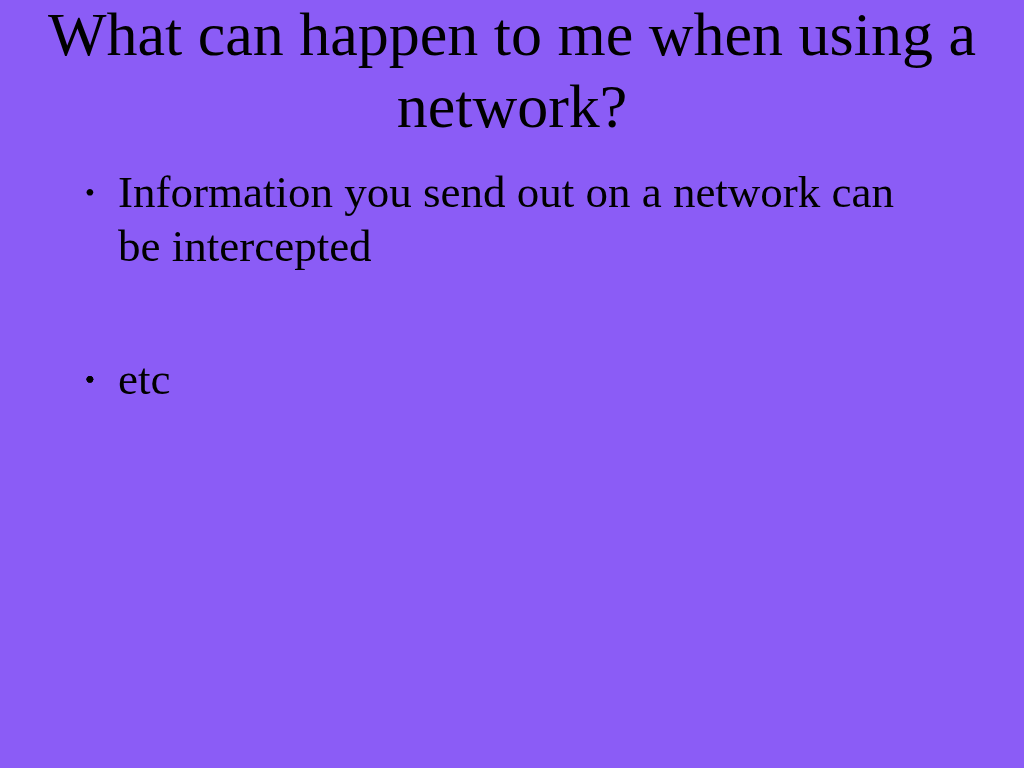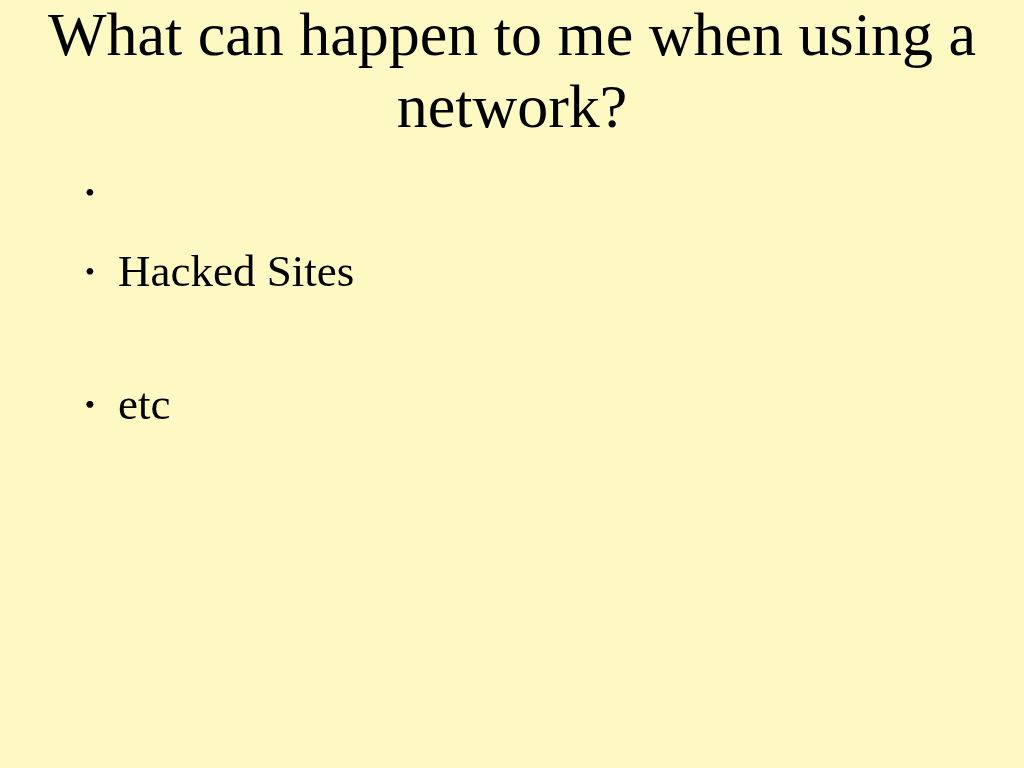--- a/index.html
+++ b/index.html
@@ -4,21 +4,21 @@
 <style>
   html, body {
     margin: 0;
     padding: 0;
     background: #ffffff;
   }
   .slide {
     position: relative;
     width: 1024px;
     height: 768px;
-    background: #fef9c3;
+    background: #8b5cf6;
     overflow: hidden;
     font-family: "Liberation Serif", "DejaVu Serif", serif;
     color: #000000;
   }
   .title {
     position: absolute;
     top: -2px;
     left: 0;
     width: 1024px;
     margin: 0;
@@ -55,24 +55,24 @@
 </style>
 </head>
 <body>
 
 <div class="slide">
   <h1 class="title">What can happen to me when using a network?</h1>
 
   <ul class="bullets">
     <li>
       <span class="marker">•</span>
+      <span class="text">Information you send out on a network can be intercepted</span>
     </li>
     <li>
       <span class="marker">•</span>
-      <span class="text">Hacked Sites</span>
     </li>
     <li>
       <span class="marker">•</span>
     </li>
     <li>
       <span class="marker">•</span>
       <span class="text">etc</span>
     </li>
   </ul>
 </div>

